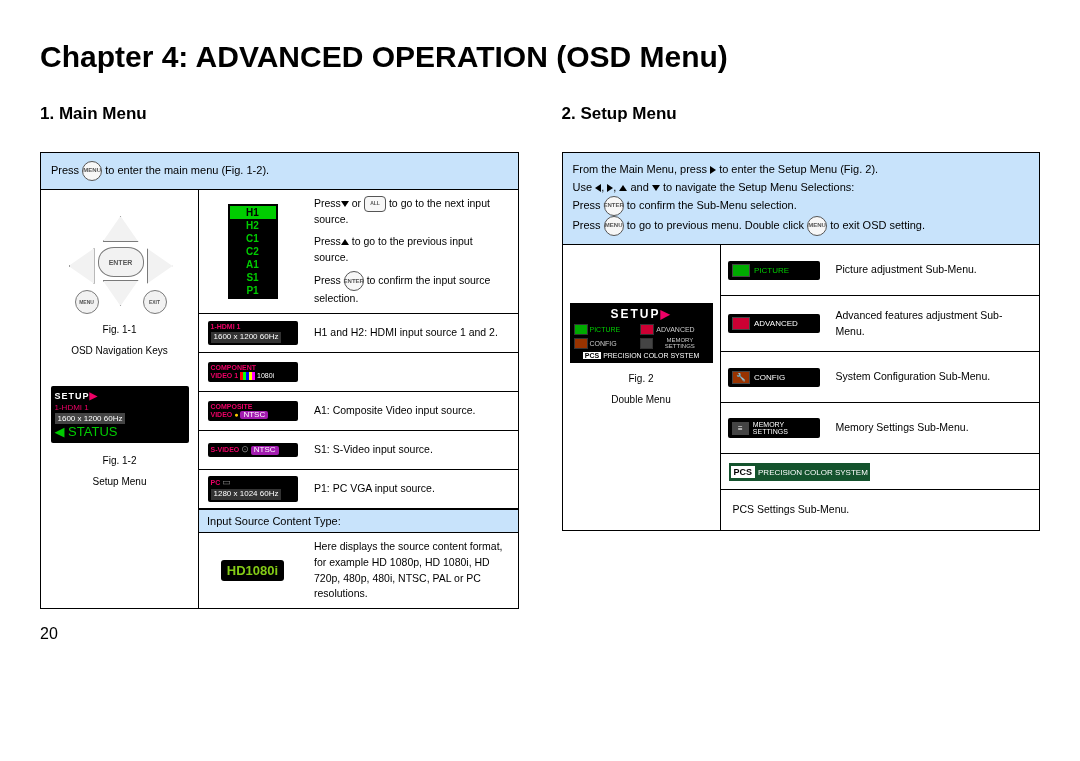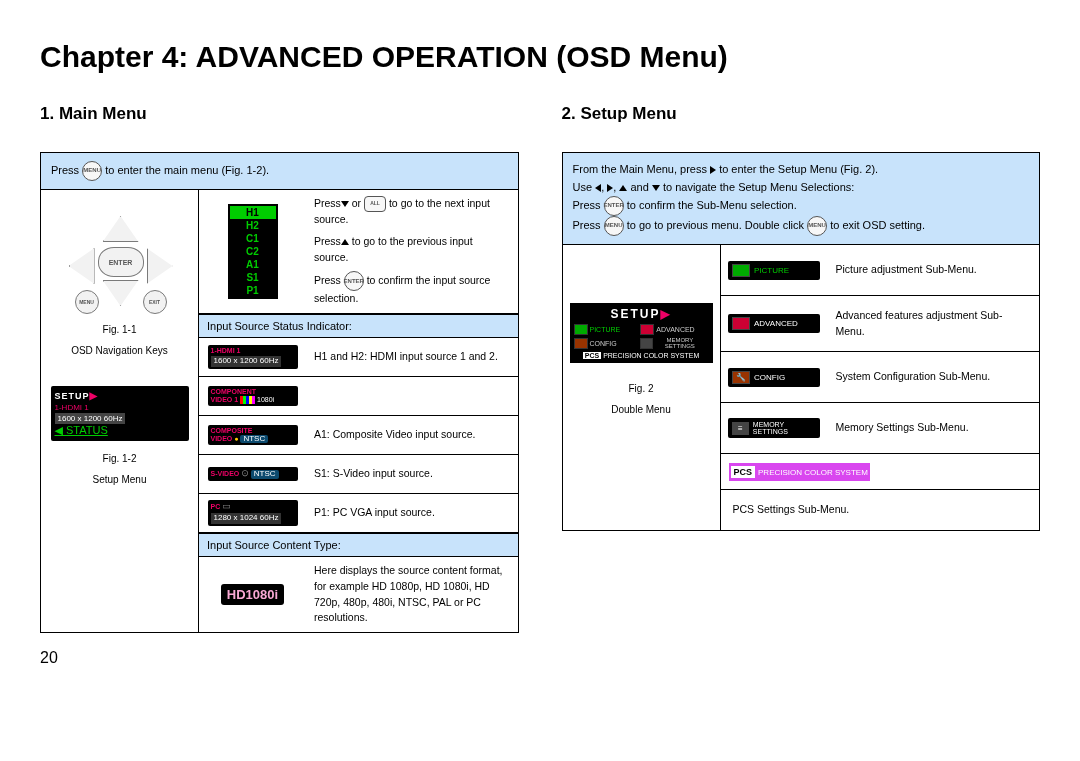--- a/index.html
+++ b/index.html
@@ -86,44 +86,44 @@
 
   
   .osd-black {
     background:#000; width:130px; margin:2px auto; border-radius:2px;
     padding:4px; text-align:left; font-size:9px; color:#fff; font-family: Arial;
   }
   .osd-setup { color:#fff; font-weight:bold; letter-spacing:1px; }
   .osd-setup .arrow { color:#e06; font-size:10px;}
   .osd-hdmi { color:#e06; font-size:8px; margin-top:2px;}
   .osd-res { background:#444; padding:1px 3px; display:inline-block; font-size:8px; margin-top:1px;}
-  .osd-status { color:#0c0; font-size:11px;text-decoration:underline;}
+  .osd-status { color:#0c0; font-size:13px;}
 
   .source-list {
     background:#000; width:46px; margin:6px auto; padding:2px;
   }
   .source-list div {
     color:#0c0; font-size:10px; text-align:center; padding:1px 0; font-weight:bold;
   }
   .source-list .sel { background:#0c0; color:#000; }
 
   .indicator {
     background:#000; width:84px; border-radius:2px; font-size:7px; color:#fff;
     padding:2px 3px; line-height:1.1;
   }
   .indicator .red { color:#e06; font-weight:bold;}
   .res-box { background:#333; color:#fff; font-size:8px; padding:1px 3px; display:inline-block; margin-top:1px;}
-  .ntsc { background:#0c4a6e; display:inline-block; font-size:8px; color:#fff; padding:0 3px; border-radius:2px;}
+  .ntsc { background:#a21caf; display:inline-block; font-size:8px; color:#fff; padding:0 3px; border-radius:2px;}
   .color-bars {
     display:inline-block; width:15px; height:8px;
     background: linear-gradient(90deg,#f00 0 20%,#0f0 20% 40%,#00f 40% 60%,#ff0 60% 80%,#f0f 80% 100%);
     vertical-align:middle;
   }
   .hd-badge {
-    background:#000; color:#f9a8d4; font-weight:bold; font-size:13px;
+    background:#000; color:#84cc16; font-weight:bold; font-size:13px;
     padding:3px 6px; border-radius:3px; display:inline-block;
   }
 
   .circle-btn {
     display:inline-flex; width:18px;height:18px;border-radius:50%;
     border:1.4px solid #555; align-items:center;justify-content:center;
     font-size:6px; font-weight:bold; vertical-align:middle; color:#555;
     background:#f7f7f7;
   }
 
@@ -143,21 +143,21 @@
   .submenu-badge {
     background:#000; width:84px; padding:3px 4px; font-size:8px; color:#fff;
     display:flex; align-items:center; gap:4px; border-radius:2px;
   }
   .submenu-badge .ic { width:16px;height:11px;border:1px solid #444; display:flex;align-items:center;justify-content:center;font-size:8px;}
   .ic-pic{ background:#0a0;}
   .ic-adv{ background:#c03;}
   .ic-cfg{ background:#930;}
   .ic-mem{ background:#444;}
   .pcs-badge {
-    background:#d946ef; color:#fff; font-size:8px; padding:4px 2px;text-align:right;
+    background:#14532d; color:#fff; font-size:8px; padding:4px 2px;text-align:right;
   }
   .pcs-badge b { background:#fff; color:#000; padding:1px 3px; font-weight:bold; font-size:9px; margin-right:3px;}
 
   .page-num { font-size:16px; margin-top:16px;}
 
   .tri-right { display:inline-block; width:0;height:0;border-top:4px solid transparent;border-bottom:4px solid transparent;border-left:6px solid #000; vertical-align:middle;}
   .tri-left { display:inline-block; width:0;height:0;border-top:4px solid transparent;border-bottom:4px solid transparent;border-right:6px solid #000; vertical-align:middle;}
   .tri-up { display:inline-block; width:0;height:0;border-left:4px solid transparent;border-right:4px solid transparent;border-bottom:6px solid #000; vertical-align:middle;}
   .tri-down { display:inline-block; width:0;height:0;border-left:4px solid transparent;border-right:4px solid transparent;border-top:6px solid #000; vertical-align:middle;}
 </style>
@@ -229,21 +229,20 @@
                 <span> to go to the previous input source.</span>
               </div>
               <div style="margin-top:6px;">
                 <span>Press</span>
                 <span class="circle-btn">ENTER</span>
                 <span> to confirm the input source selection.</span>
               </div>
             </div>
           </div>
 
-          <div class="subheader">Input Source Status Indicator:</div>
 
           <div class="row">
             <div class="icon-col">
                 <div class="indicator">
               <div class="red">1-HDMI 1</div>
               <span class="res-box">1600 x 1200 60Hz</span>
             </div>
               </div>
             <div class="desc-col">H1 and H2: HDMI input source 1 and 2.</div>
           </div>
@@ -345,21 +344,21 @@
                   <span class="mini-ico ic-cfg"></span>
                   <span class="gry">CONFIG</span>
                 </div>
               <div class="item">
                   <span class="mini-ico ic-mem"></span>
                   <span class="gry" style="font-size:6px;">MEMORY SETTINGS</span>
                 </div>
             </div>
             <div class="pcs-line"><b>PCS</b> <span>PRECISION COLOR SYSTEM</span></div>
           </div>
-          <div class="fig-caption" style="margin-top:20px;">Fig. 2</div>
+          <div class="fig-caption" style="margin-top:10px;">Fig. 2</div>
           <div class="fig-caption">Double Menu</div>
         </div>
 
         <div class="right-cell">
           <div class="row" style="min-height:50px;">
             <div class="icon-col">
                 <div class="submenu-badge">
                   <span class="ic ic-pic"></span>
                   <span class="grn2">PICTURE</span>
                 </div>

